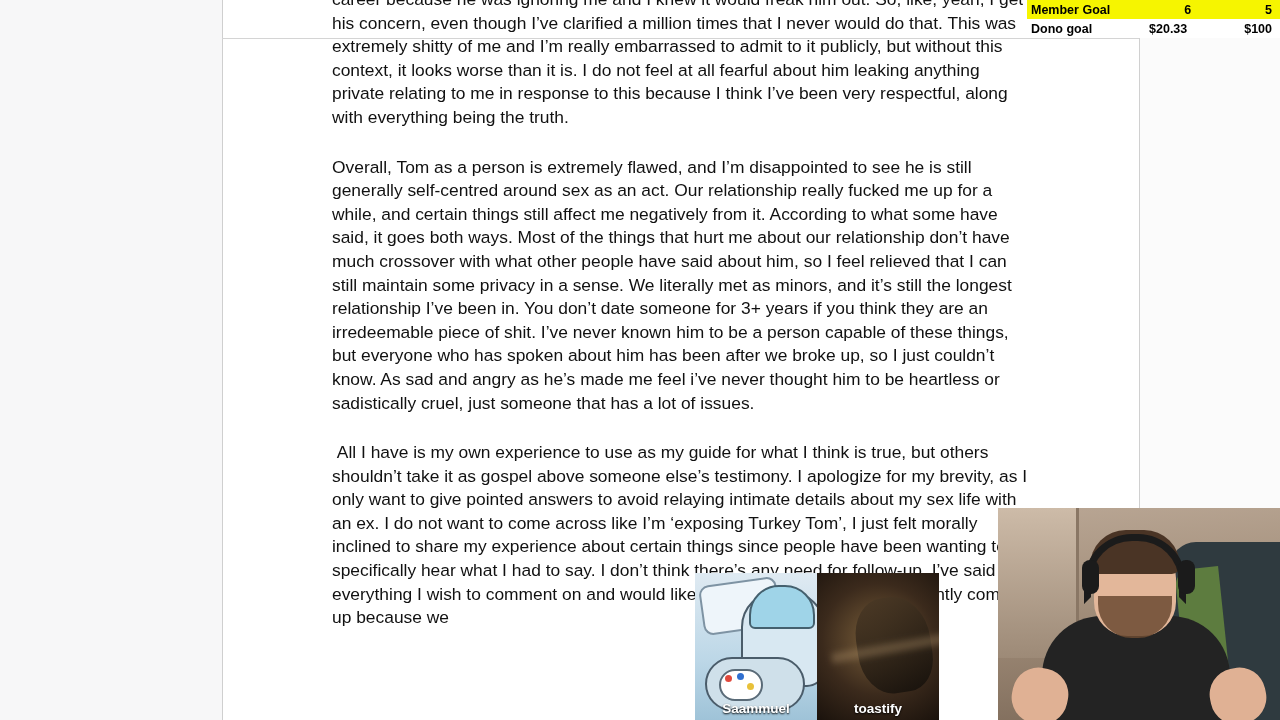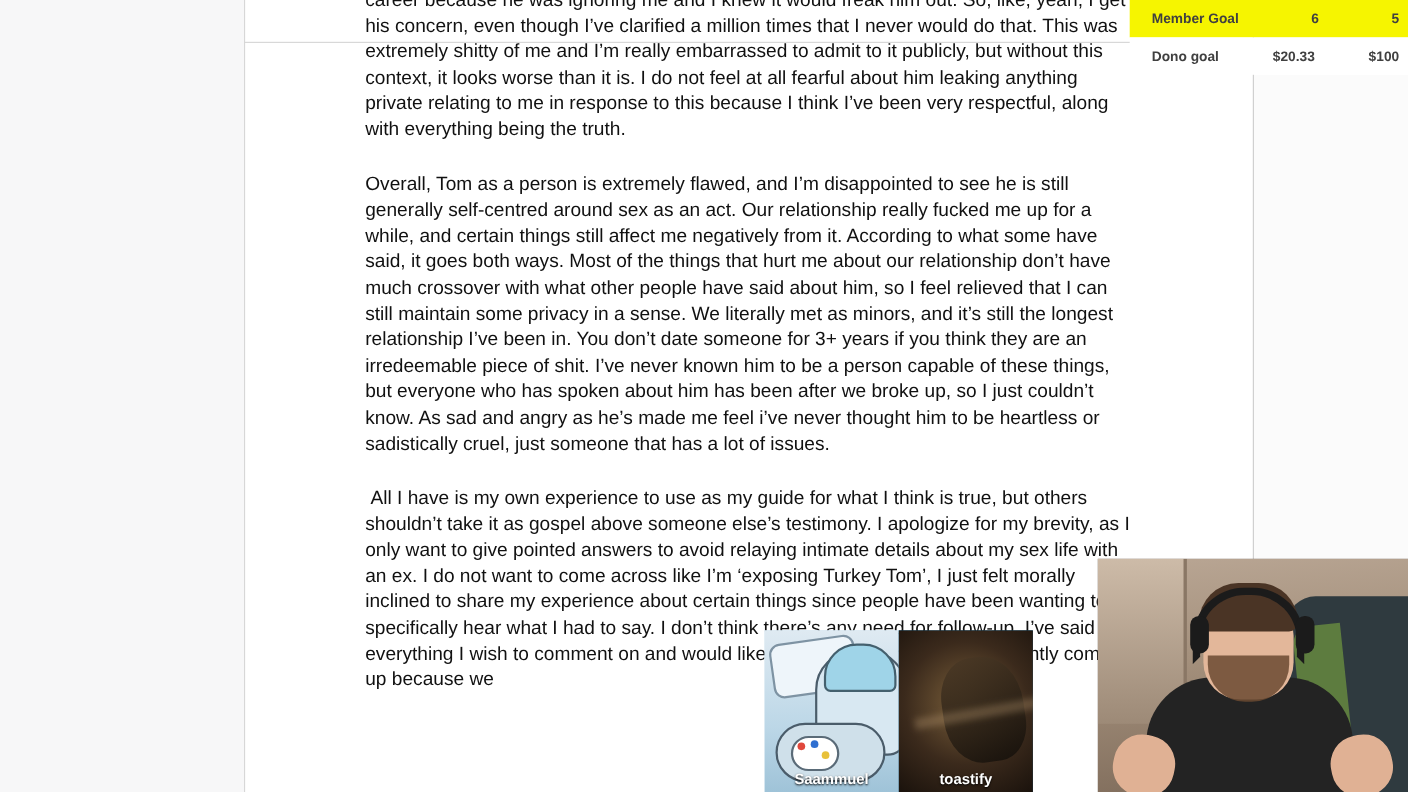--- a/index.html
+++ b/index.html
@@ -65,25 +65,25 @@
     position: absolute;
     right: 0; top: 0;
     width: 253px;
     font-size: 12.5px;
     font-family: "Liberation Sans", sans-serif;
     z-index: 40;
   }
   .goal-row {
     display: flex;
     align-items: center;
-    height: 34px;
-    padding: 0 8px 0 20px;
+    height: 19px;
+    padding: 0 8px 0 4px;
     box-sizing: border-box;
     font-weight: bold;
-    color: #404040;
+    color: #000000;
   }
   .goal-row.member { background: #f6f500; }
   .goal-row.dono   { background: #ffffff; align-items: center; }
   .goal-label { flex: 0 0 auto; }
   .goal-mid {
     flex: 1 1 auto;
     text-align: center;
     font-weight: bold;
   }
   .goal-max { flex: 0 0 auto; text-align: right; }

